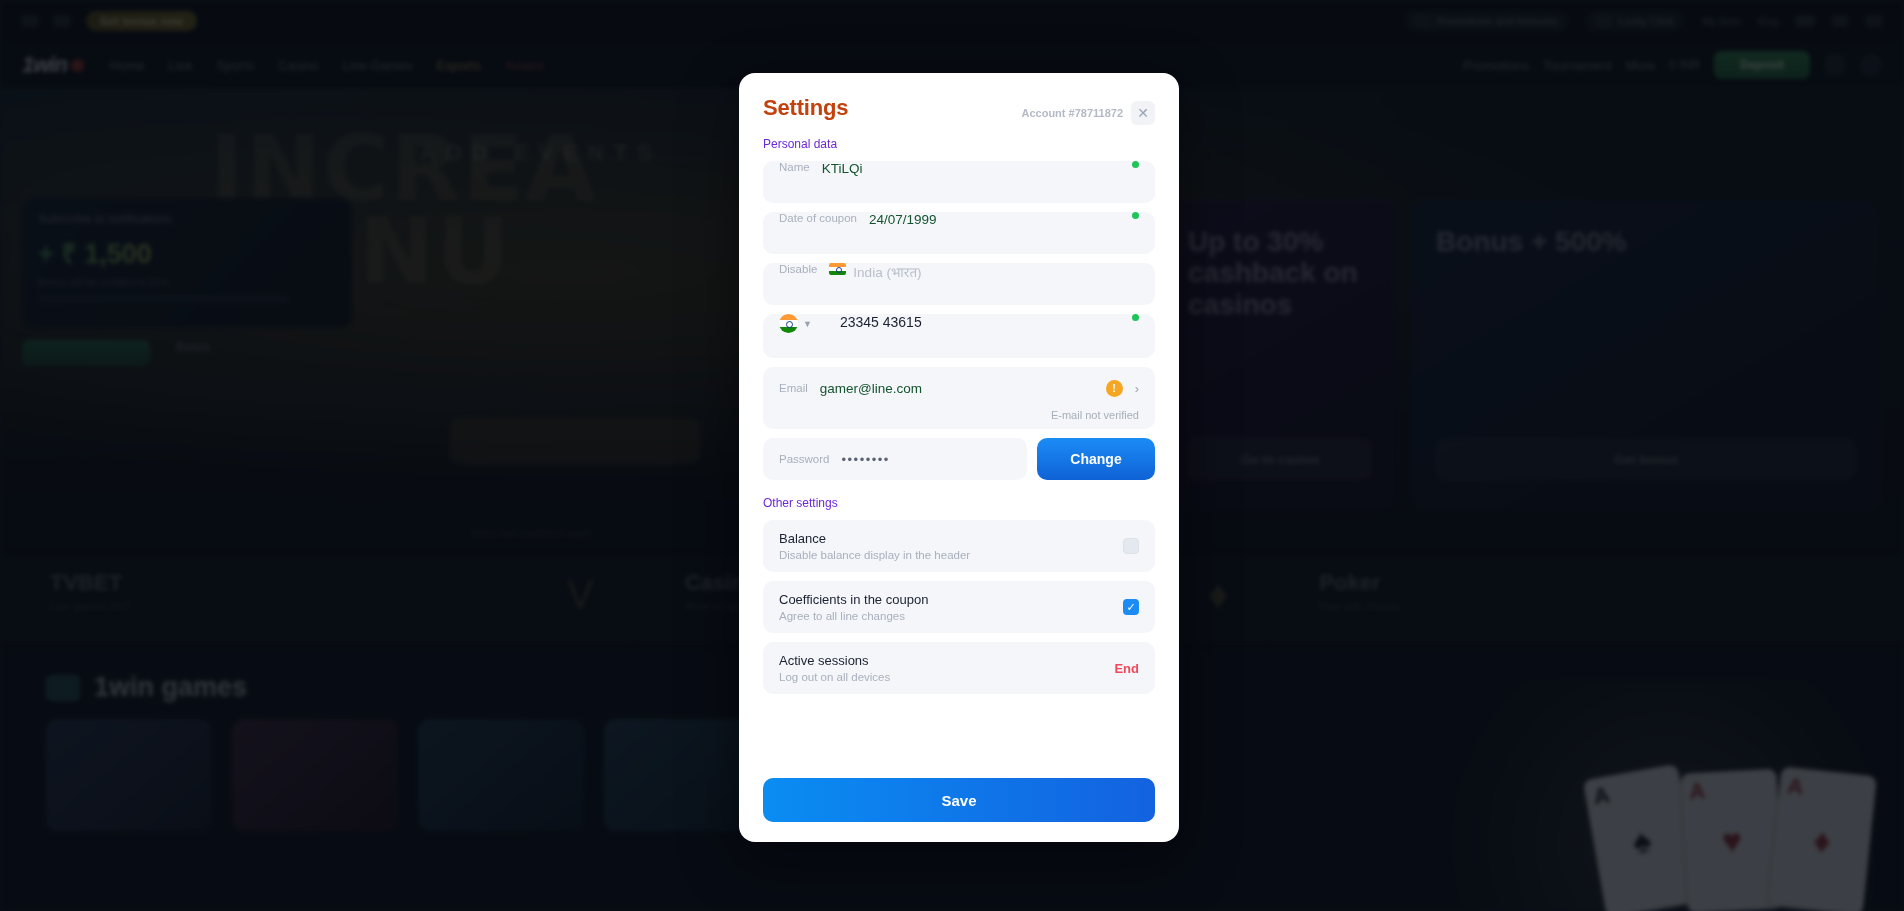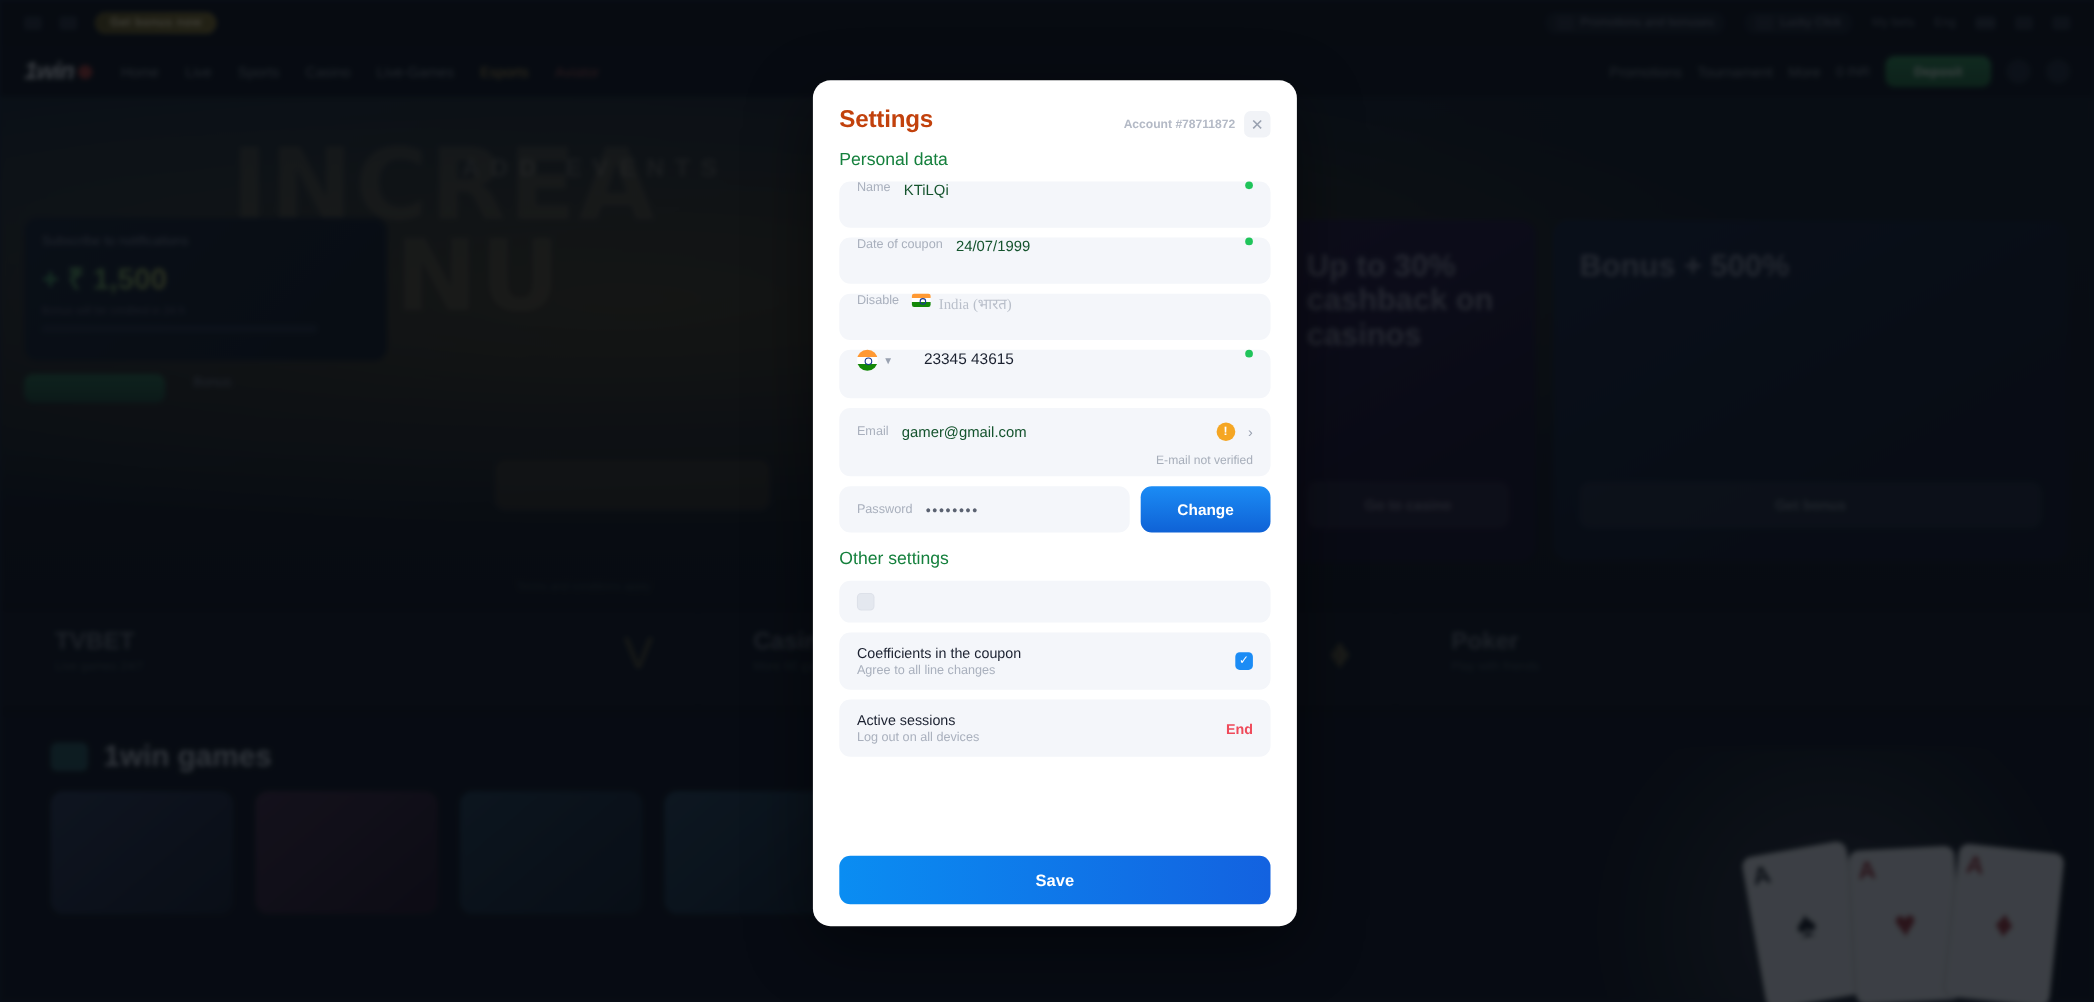--- a/index.html
+++ b/index.html
@@ -198,30 +198,30 @@
   }
   .modal-top { display: flex; align-items: flex-start; }
   .modal-title { font-size: 22px; font-weight: 700; color: #c2410c; letter-spacing: -.2px; }
   .modal-top-right { margin-left: auto; display: flex; align-items: center; gap: 8px; padding-top: 6px;}
   .acct { font-size: 11px; color: #b4bac6; white-space: nowrap; font-weight: bold; }
   .close-btn {
     width: 24px; height: 24px; border-radius: 6px; background: #f1f3f7;
     display: flex; align-items: center; justify-content: center;
     color: #9aa2b1; font-size: 14px; cursor: pointer; border: none;
   }
-  .sec-label { font-size: 16px; color: #15803d; margin: 12px 0 10px; }
+  .sec-label { font-size: 12px; color: #6d28d9; margin: 12px 0 10px; }
 
   .field {
     background: #f4f6fa; border-radius: 10px; height: 42px;
     display: flex; align-items: flex-start; padding: 0 16px; margin-bottom: 9px;
     position: relative;
   }
   .f-label { font-size: 11.5px; color: #a9b0bd; margin-right: 12px; }
   .f-value { font-size: 13.5px; color: #14532d; }
-  .f-value.placeholder { color: #b9bfca; font-family: Liberation Serif, serif; }
+  .f-value.placeholder { color: #b9bfca; }
   .ok-dot {
     margin-left: auto; width: 7px; height: 7px; border-radius: 50%;
     background: #1fc45a;
   }
   .flag-in {
     width: 17px; height: 12px; border-radius: 2px; margin-right: 7px;
     background: linear-gradient(#ff9933 33%, #ffffff 33% 66%, #138808 66%);
     position: relative; display: inline-block; vertical-align: middle;
   }
   .flag-in::after {
@@ -459,38 +459,42 @@
       <span class="flag-circ"></span>
       <span class="chev">▼</span>
     </span>
     <span class="phone-val">23345 43615</span>
     <span class="ok-dot"></span>
   </div>
 
   <div class="email-block">
     <div class="email-row">
       <span class="f-label">Email</span>
-      <span class="f-value">gamer@gmail.com</span>
+      <span class="f-value">gamer@line.com</span>
       <span class="warn-ico">!</span>
       <span class="arrow-r">›</span>
     </div>
     <div class="email-note">E-mail not verified</div>
   </div>
 
   <div class="pwd-row">
     <div class="pwd-field">
       <span class="f-label">Password</span>
       <span class="dots">••••••••</span>
     </div>
     <button class="btn-change">Change</button>
   </div>
 
   <div class="sec-label">Other settings</div>
 
   <div class="opt">
+    <div class="opt-txt">
+      <div class="opt-t">Balance</div>
+      <div class="opt-s">Disable balance display in the header</div>
+    </div>
     <div class="toggle-off"></div>
   </div>
 
   <div class="opt">
     <div class="opt-txt">
       <div class="opt-t">Coefficients in the coupon</div>
       <div class="opt-s">Agree to all line changes</div>
     </div>
     <div class="check-on">✓</div>
   </div>

